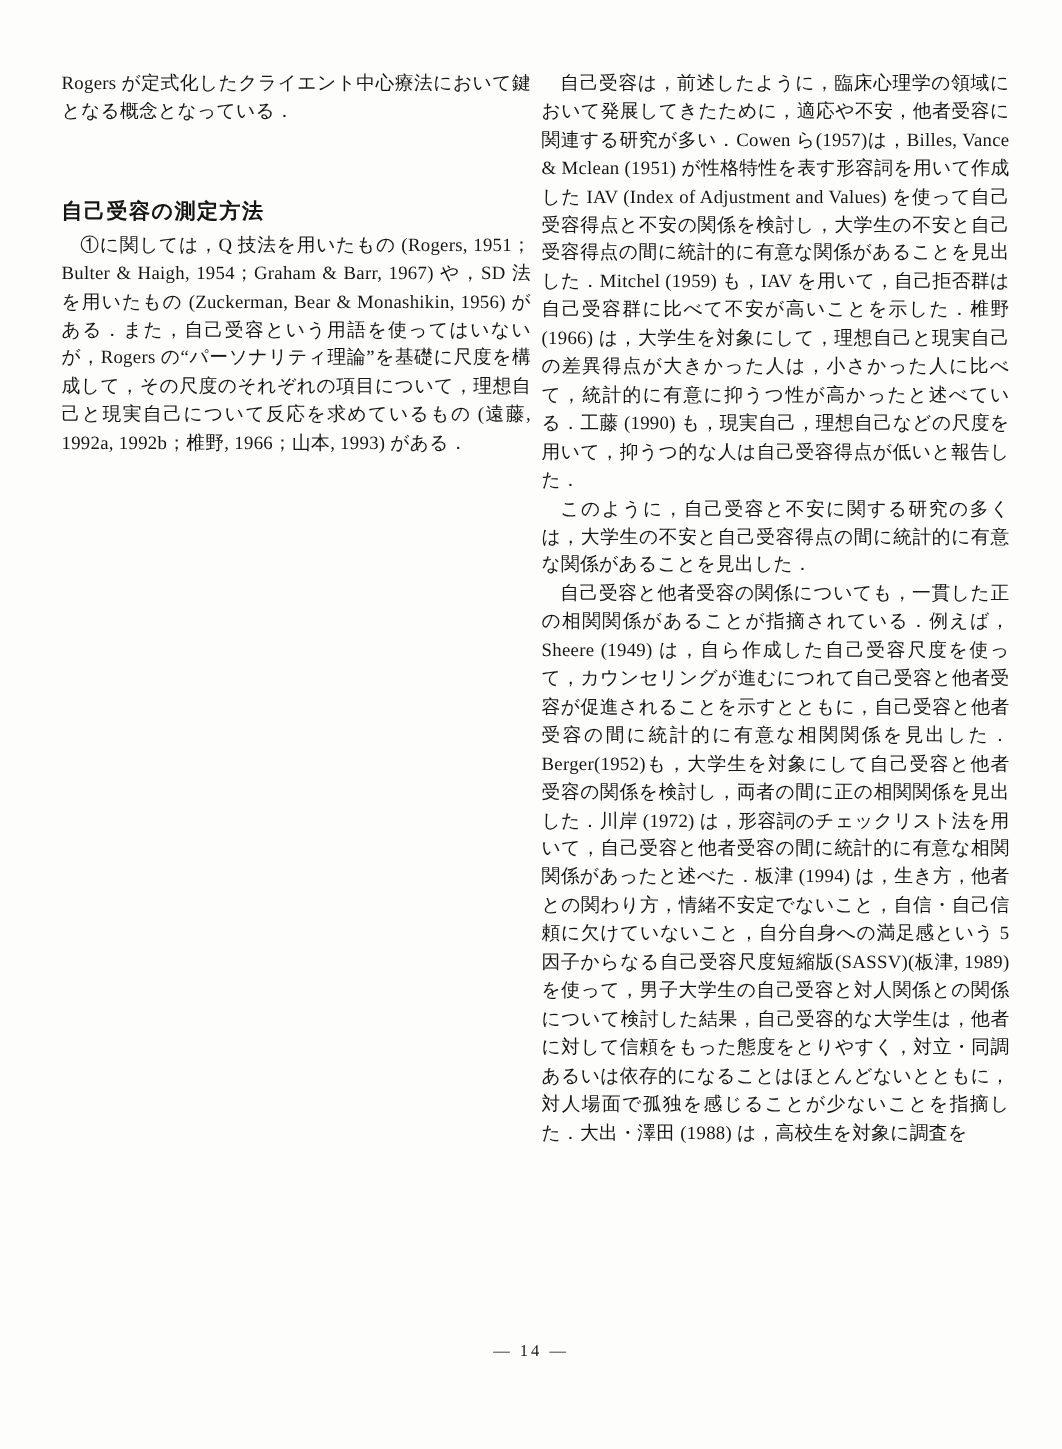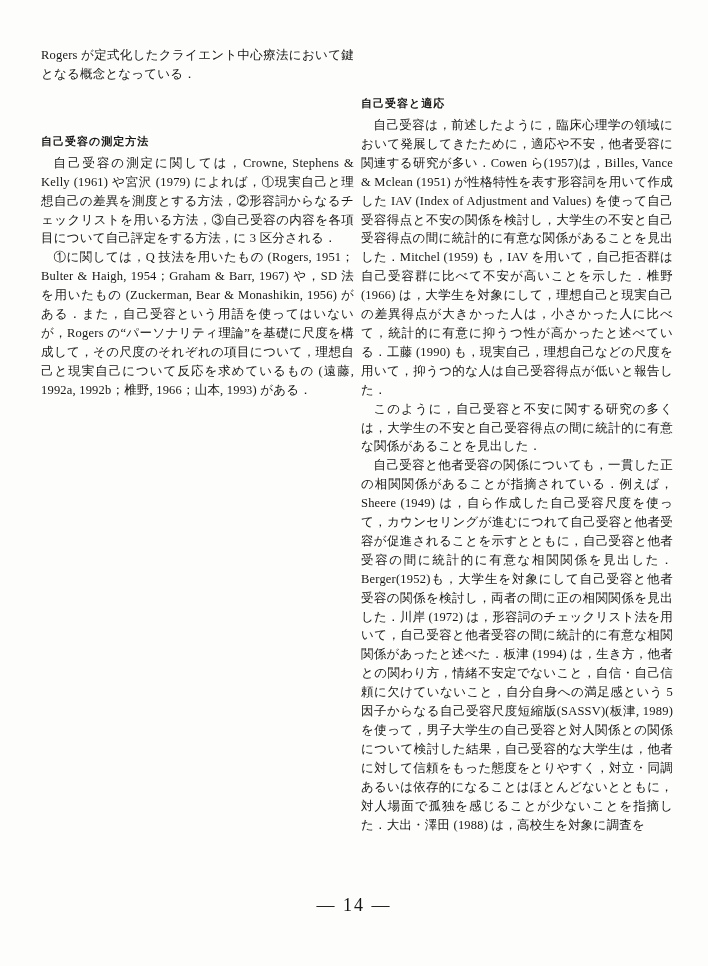--- a/index.html
+++ b/index.html
@@ -31,50 +31,48 @@
   .col p {
     margin: 0;
     text-indent: 1em;
   }
   .col p.cont {
     text-indent: 0;
   }
   .section-heading {
     font-family: Liberation Serif, serif;
     font-weight: bold;
-    font-size: 11px;
+    font-size: 14px;
     line-height: 19px;
     margin: 48px 0 3px 0;
     letter-spacing: 1px;
   }
   .page-number {
     position: absolute;
     top: 895px;
     left: 0;
     width: 708px;
     text-align: center;
-    font-size: 18px;
+    font-size: 11px;
     letter-spacing: 2px;
     font-family: "Liberation Serif", serif;
   }
 </style>
 </head>
 <body>
 
 <div class="page">
 
   <div class="col col-left">
     <p class="cont">Rogers が定式化したクライエント中心療法において鍵となる概念となっている．</p>
     <h2 class="section-heading">自己受容の測定方法</h2>
-    <p>自己受容の測定に関しては，Crowne, Stephens &amp; Kelly (1961) や宮沢 (1979) によれば，①現実自己と理想自己の差異を測度とする方法，②形容詞からなるチェックリストを用いる方法，③自己受容の内容を各項目について自己評定をする方法，に 3 区分される．</p>
     <p>①に関しては，Q 技法を用いたもの (Rogers, 1951；Bulter &amp; Haigh, 1954；Graham &amp; Barr, 1967) や，SD 法を用いたもの (Zuckerman, Bear &amp; Monashikin, 1956) がある．また，自己受容という用語を使ってはいないが，Rogers の“パーソナリティ理論”を基礎に尺度を構成して，その尺度のそれぞれの項目について，理想自己と現実自己について反応を求めているもの (遠藤, 1992a, 1992b；椎野, 1966；山本, 1993) がある．</p>
   </div>
 
   <div class="col col-right">
-    <h2 class="section-heading">自己受容と適応</h2>
     <p>自己受容は，前述したように，臨床心理学の領域において発展してきたために，適応や不安，他者受容に関連する研究が多い．Cowen ら(1957)は，Billes, Vance &amp; Mclean (1951) が性格特性を表す形容詞を用いて作成した IAV (Index of Adjustment and Values) を使って自己受容得点と不安の関係を検討し，大学生の不安と自己受容得点の間に統計的に有意な関係があることを見出した．Mitchel (1959) も，IAV を用いて，自己拒否群は自己受容群に比べて不安が高いことを示した．椎野 (1966) は，大学生を対象にして，理想自己と現実自己の差異得点が大きかった人は，小さかった人に比べて，統計的に有意に抑うつ性が高かったと述べている．工藤 (1990) も，現実自己，理想自己などの尺度を用いて，抑うつ的な人は自己受容得点が低いと報告した．</p>
     <p>このように，自己受容と不安に関する研究の多くは，大学生の不安と自己受容得点の間に統計的に有意な関係があることを見出した．</p>
     <p>自己受容と他者受容の関係についても，一貫した正の相関関係があることが指摘されている．例えば，Sheere (1949) は，自ら作成した自己受容尺度を使って，カウンセリングが進むにつれて自己受容と他者受容が促進されることを示すとともに，自己受容と他者受容の間に統計的に有意な相関関係を見出した．Berger(1952)も，大学生を対象にして自己受容と他者受容の関係を検討し，両者の間に正の相関関係を見出した．川岸 (1972) は，形容詞のチェックリスト法を用いて，自己受容と他者受容の間に統計的に有意な相関関係があったと述べた．板津 (1994) は，生き方，他者との関わり方，情緒不安定でないこと，自信・自己信頼に欠けていないこと，自分自身への満足感という 5 因子からなる自己受容尺度短縮版(SASSV)(板津, 1989) を使って，男子大学生の自己受容と対人関係との関係について検討した結果，自己受容的な大学生は，他者に対して信頼をもった態度をとりやすく，対立・同調あるいは依存的になることはほとんどないとともに，対人場面で孤独を感じることが少ないことを指摘した．大出・澤田 (1988) は，高校生を対象に調査を</p>
   </div>
 
   <div class="page-number">— 14 —</div>
 
 </div>
 
 </body></html>

